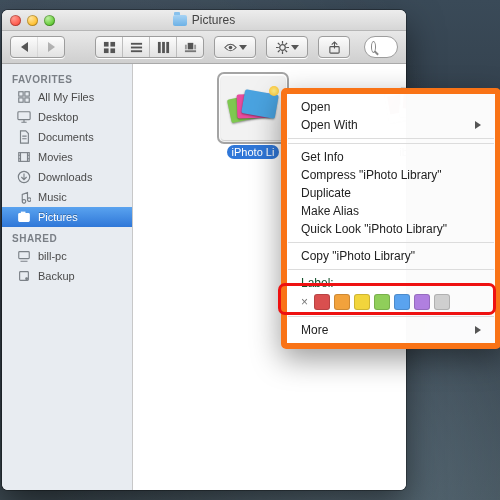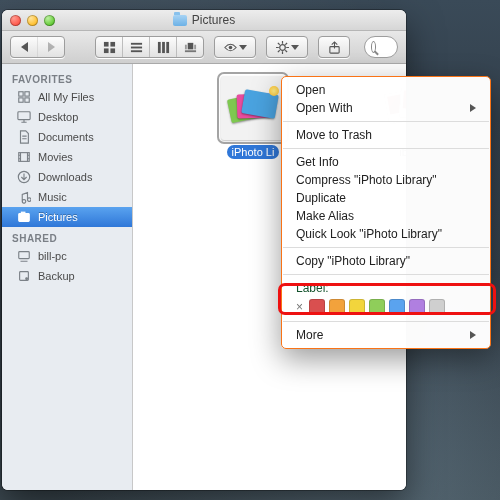--- a/index.html
+++ b/index.html
@@ -66,22 +66,22 @@
   .lay.b{background:#e74c9e;left:8px;top:6px;transform:rotate(-2deg);}
   .lay.c{background:#4aa3e0;left:14px;top:4px;transform:rotate(10deg);}
   .sun{position:absolute;width:10px;height:10px;border-radius:50%;background:radial-gradient(#fff08a,#ffbf2a);right:-2px;top:-2px;}
   .thumb-photos{position:relative;width:54px;height:40px;}
   .ph{position:absolute;width:22px;height:28px;background:#fff;border:1px solid #ccc;box-shadow:0 1px 2px rgba(0,0,0,.3);}
   .ph::after{content:"";position:absolute;inset:2px 2px 8px 2px;background:linear-gradient(135deg,#b55,#833);}
   .ph.p1{left:0;top:4px;transform:rotate(-10deg);}
   .ph.p2{left:14px;top:0;transform:rotate(4deg);}
   .ph.p3{left:28px;top:6px;transform:rotate(14deg);}
   .menu{
-    position:absolute;left:281px;top:76px;width:208px;
-    background:rgba(255,255,255,.98);border:1px solid #f97316;border-radius:5px;
+    position:absolute;left:281px;top:88px;width:208px;
+    background:rgba(255,255,255,.98);border:6px solid #f97316;border-radius:5px;
     box-shadow:0 10px 30px rgba(0,0,0,.4);padding:4px 0;font-size:12px;
     z-index:20;
   }
   .mi{padding:2px 14px;display:flex;align-items:center;justify-content:space-between;}
   .mi.dis{color:#14532d;}
   .sub-tri{width:0;height:0;border-top:4px solid transparent;border-bottom:4px solid transparent;border-left:6px solid #555;}
   .sep{height:1px;background:#dcdcdc;margin:4px 1px;}
   .hl{position:absolute;border:3px solid #e11;border-radius:7px;z-index:30;pointer-events:none;}
   .lbl-row{display:flex;gap:4px;padding:2px 14px 2px 14px;align-items:center;}
   .lx{color:#777;font-size:12px;margin-right:2px;}
@@ -309,23 +309,20 @@
 
 <div class="menu">
   <div class="mi">
       <span>Open</span>
     </div>
   <div class="mi">
       <span>Open With</span>
       <span class="sub-tri"></span>
     </div>
   <div class="sep"></div>
-  <div class="mi">
-      <span>Move to Trash</span>
-    </div>
   <div class="sep"></div>
   <div class="mi">
       <span>Get Info</span>
     </div>
   <div class="mi">
       <span>Compress "iPhoto Library"</span>
     </div>
   <div class="mi">
       <span>Duplicate</span>
     </div>

